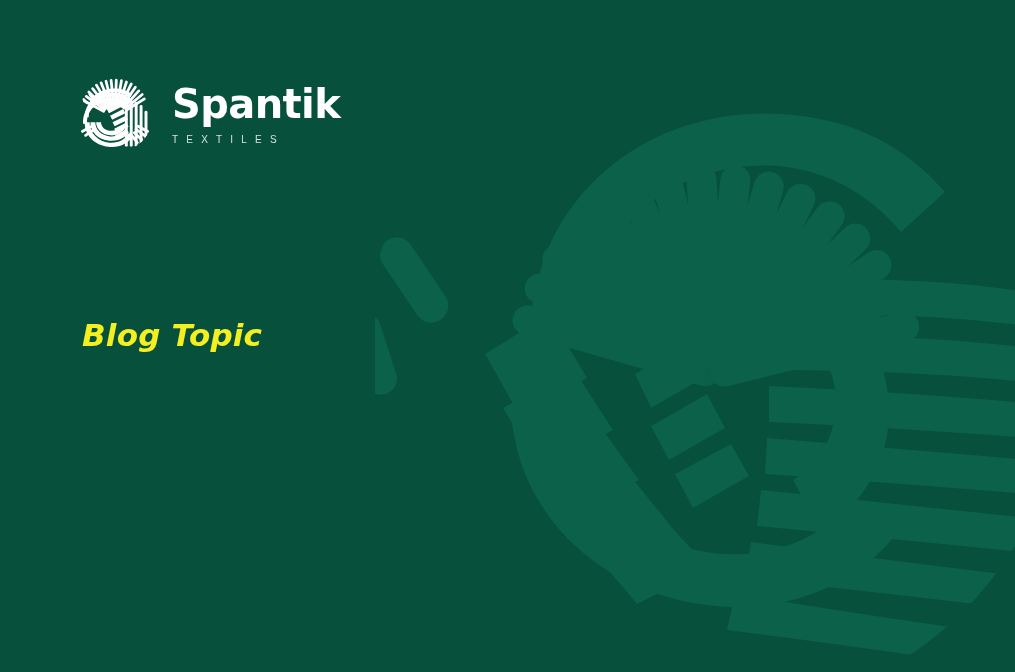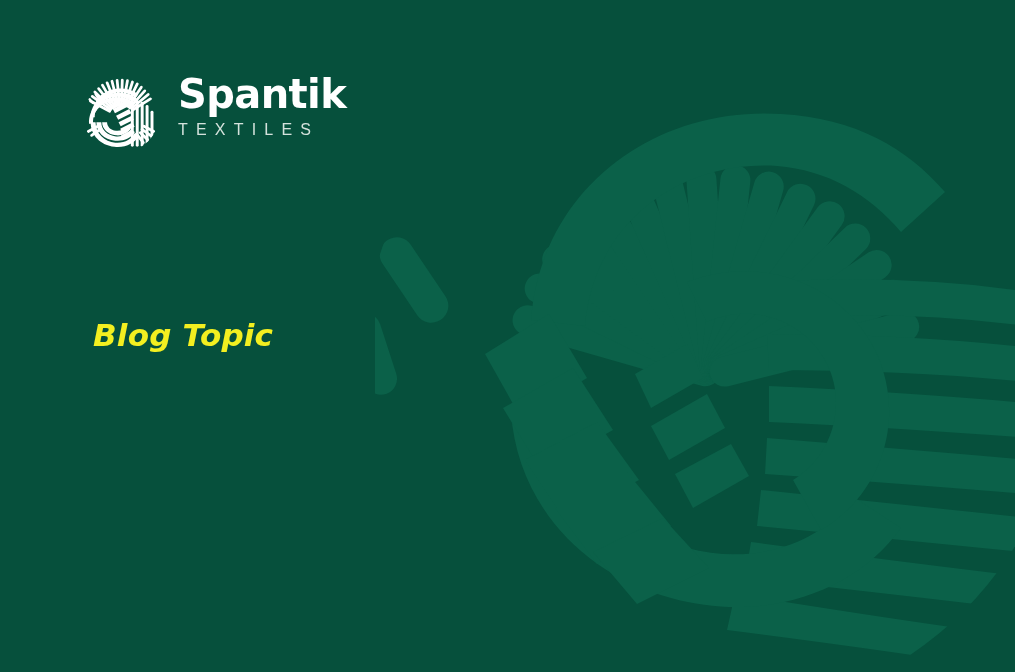--- a/index.html
+++ b/index.html
@@ -36,50 +36,50 @@
     left:-40px;
     top:-18px;
     width:760px;
     height:760px;
     display:block;
   }
 
   
   .logo-lockup {
     position:absolute;
-    left:80px;
+    left:74px;
     top:72px;
     display:flex;
-    align-items:flex-start;
+    align-items:center;
     gap:16px;
   }
   .logo-mark { width:82px; height:84px; display:block; flex:none; }
   .logo-text { display:flex; flex-direction:column; justify-content:center; padding-top:2px; }
   .logo-name {
     font-size:40px;
     line-height:40px;
     font-weight:700;
     color:#ffffff;
     letter-spacing:-0.6px;
     font-family:"DejaVu Sans", sans-serif;
   }
   .logo-sub {
     margin-top:9px;
-    font-size:16px;
+    font-size:10px;
     line-height:13px;
     font-weight:400;
     color:#d4e2dc;
     letter-spacing:8.2px;
     font-family:"Liberation Sans", sans-serif;
   }
 
   
   .content {
     position:absolute;
-    left:93px;
+    left:82px;
     top:318px;
     width:820px;
   }
   .eyebrow {
     font-size:31px;
     line-height:34px;
     font-weight:700;
     font-style:italic;
     color:#f3ef20;
     letter-spacing:0.2px;

